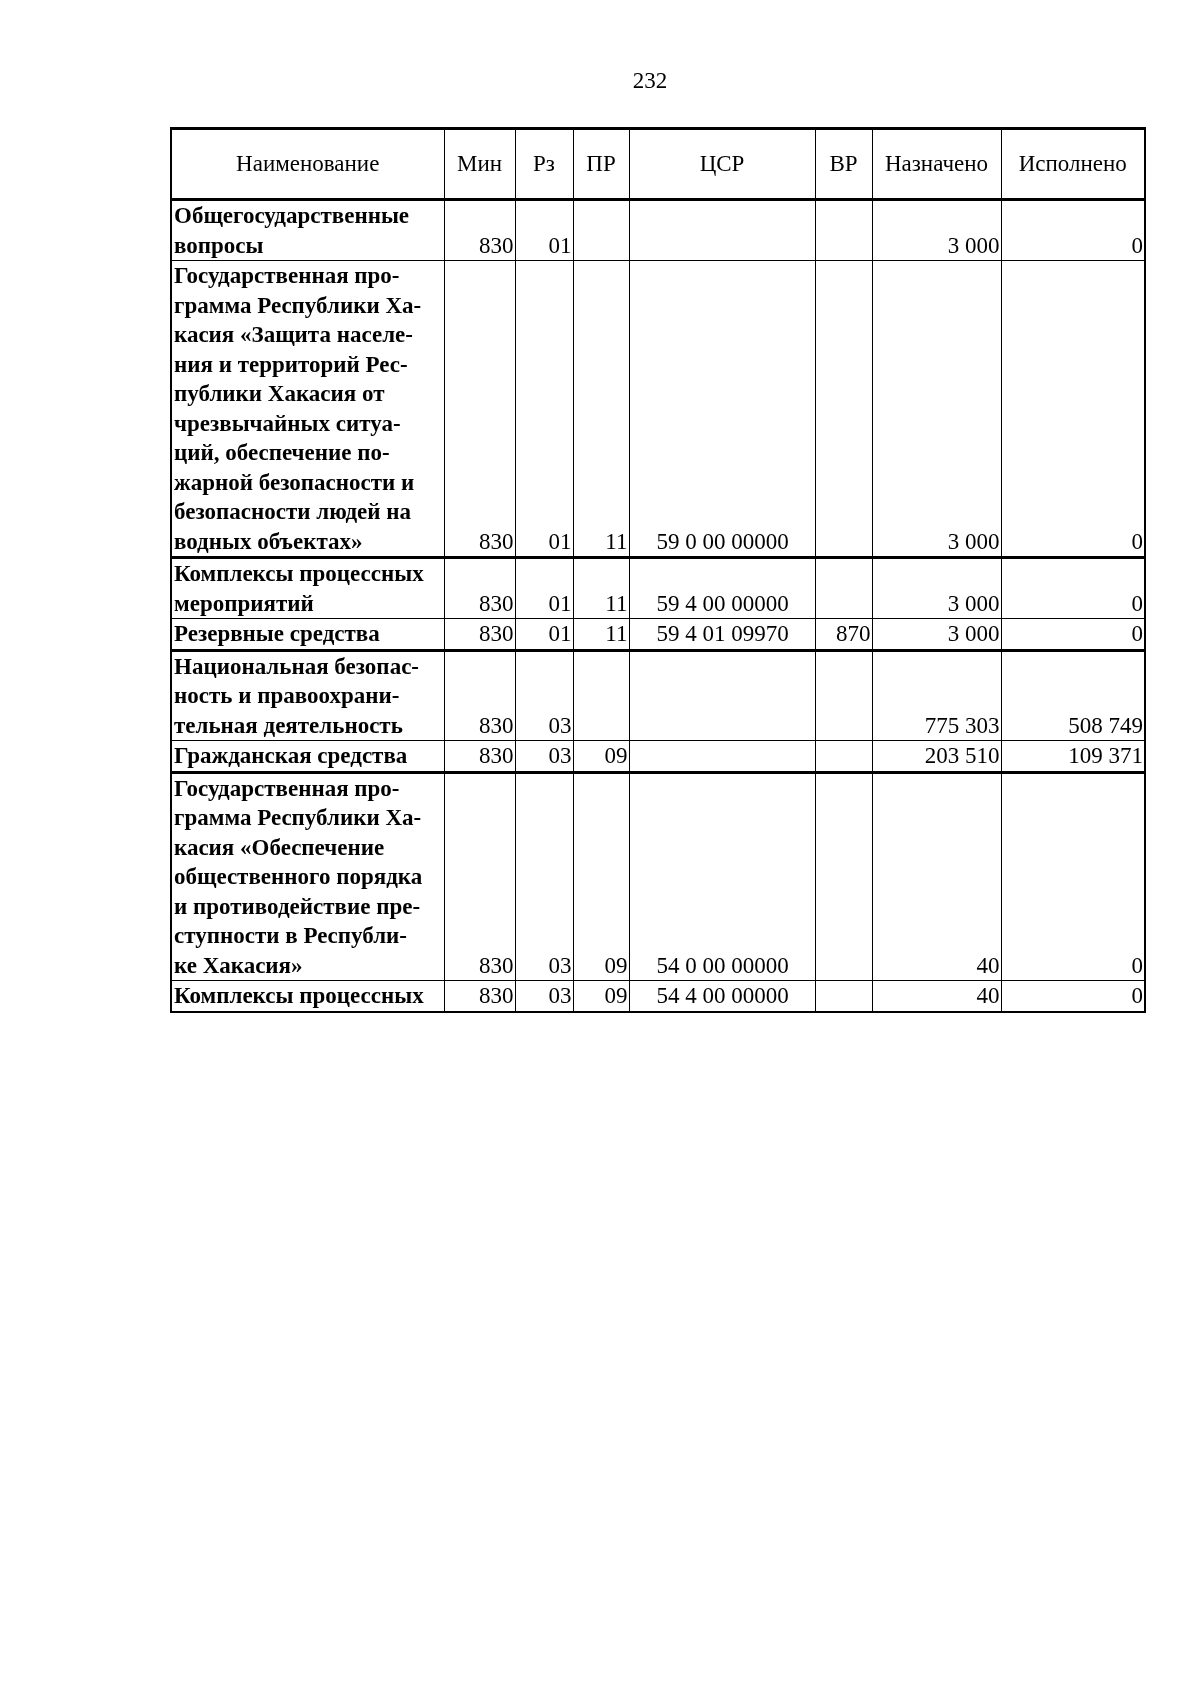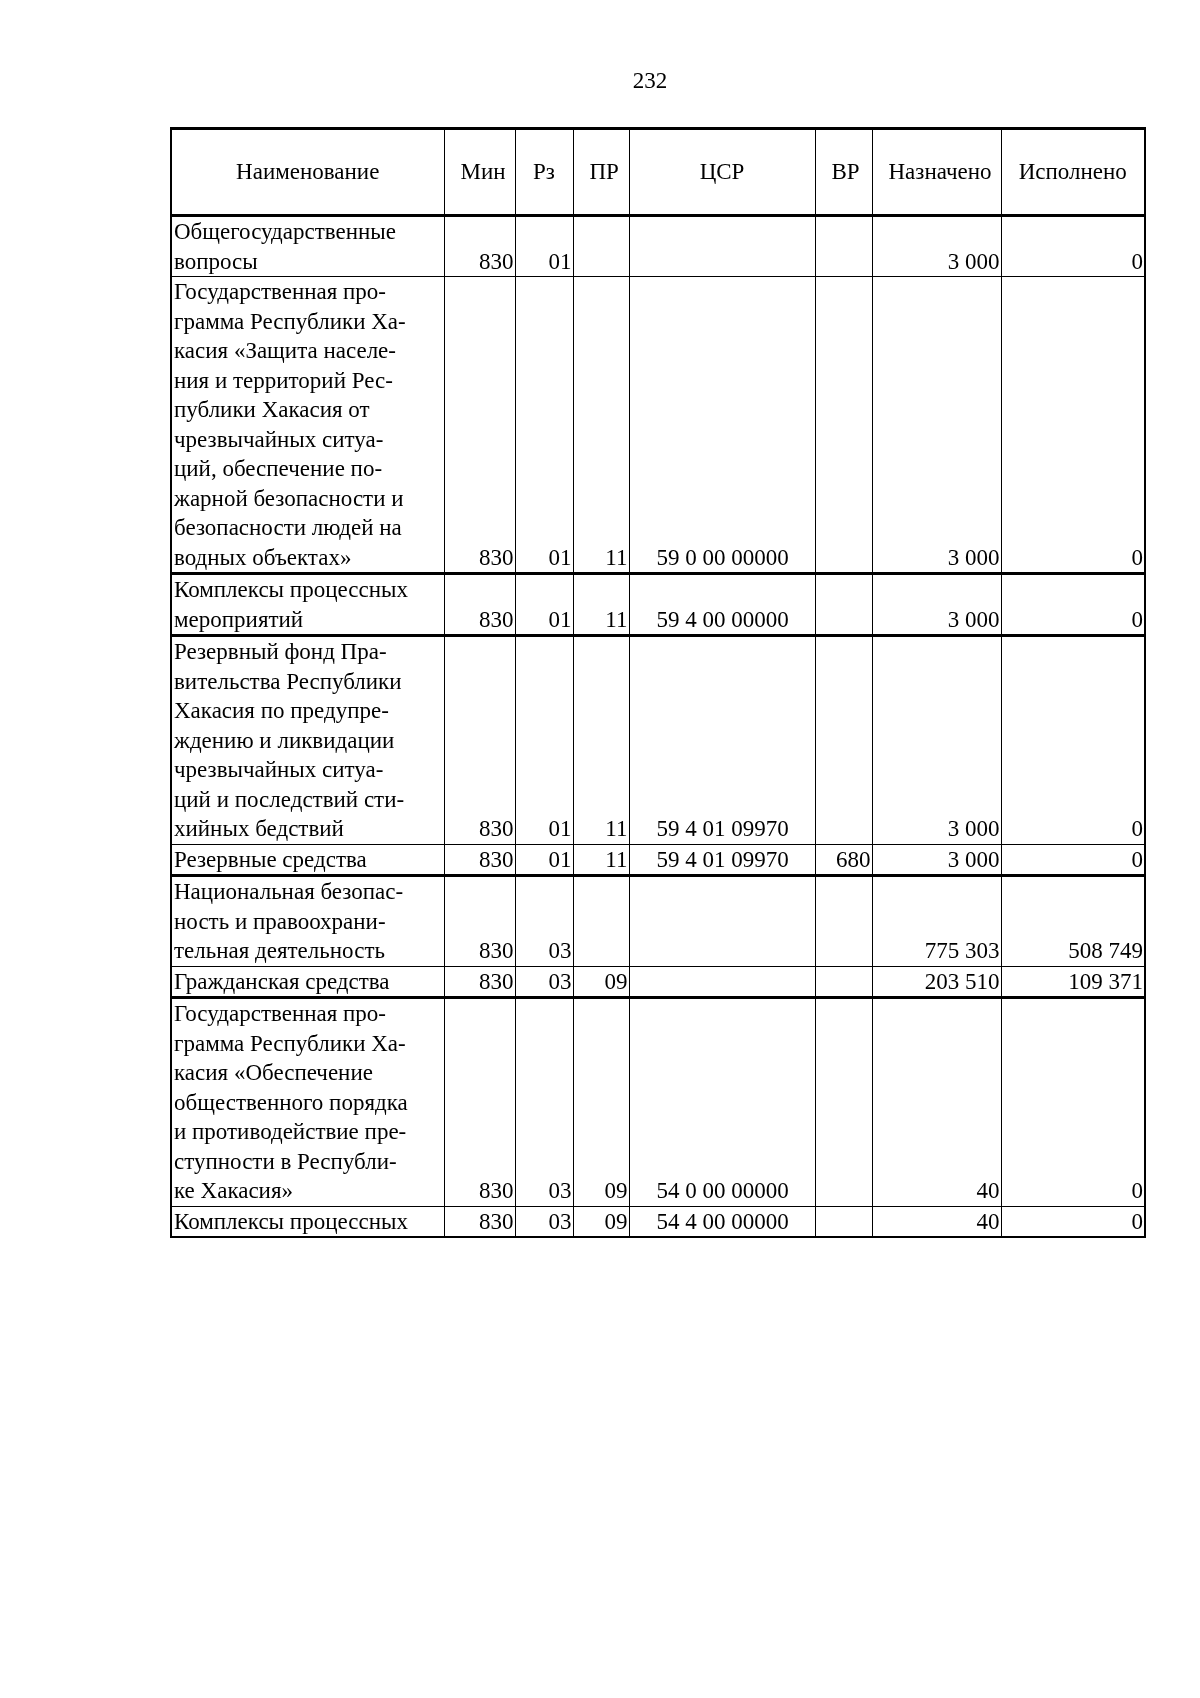--- a/index.html
+++ b/index.html
@@ -25,25 +25,25 @@
       padding: 0 1px 0 2px;
       vertical-align: bottom;
       overflow: hidden;
     }
     table.budget thead th {
       font-weight: normal;
       height: 52px;
       vertical-align: middle;
       text-align: center;
       white-space: nowrap;
-      padding: 16px;
+      padding: 8px;
     }
     table.budget thead tr { border-top: 3px solid #000; border-bottom: 3px solid #000; }
     table.budget { border: 2.5px solid #000; }
-    td.name { text-align: left; white-space: pre-line; }
+    td.name { text-align: left; white-space: pre-line; font-weight: bold; }
     td.bold { font-weight: bold; }
     td.num { text-align: right; white-space: nowrap; padding-right: 1px; }
     td.csr { text-align: center; white-space: nowrap; padding-right: 1px; }
     tr.thick-top td { border-top: 3px solid #000; }
     col.c-name { width: 273px; }
     col.c-min { width: 71px; }
     col.c-rz { width: 58px; }
     col.c-pr { width: 56px; }
     col.c-csr { width: 186px; }
     col.c-vr { width: 57px; }
@@ -113,43 +113,27 @@
     <td class="name">Комплексы процессных
 мероприятий</td>
     <td class="num">830</td>
     <td class="num">01</td>
     <td class="num">11</td>
     <td class="csr">59 4 00 00000</td>
     <td class="num"></td>
     <td class="num">3 000</td>
     <td class="num">0</td>
   </tr>
-      <tr class="thick-top">
-    <td class="name">Резервный фонд Пра-
-вительства Республики
-Хакасия по предупре-
-ждению и ликвидации
-чрезвычайных ситуа-
-ций и последствий сти-
-хийных бедствий</td>
-    <td class="num">830</td>
-    <td class="num">01</td>
-    <td class="num">11</td>
-    <td class="csr">59 4 01 09970</td>
-    <td class="num"></td>
-    <td class="num">3 000</td>
-    <td class="num">0</td>
-  </tr>
       <tr>
     <td class="name">Резервные средства</td>
     <td class="num">830</td>
     <td class="num">01</td>
     <td class="num">11</td>
     <td class="csr">59 4 01 09970</td>
-    <td class="num">680</td>
+    <td class="num">870</td>
     <td class="num">3 000</td>
     <td class="num">0</td>
   </tr>
       <tr class="thick-top">
     <td class="name">Национальная безопас-
 ность и правоохрани-
 тельная деятельность</td>
     <td class="num">830</td>
     <td class="num">03</td>
     <td class="num"></td>

